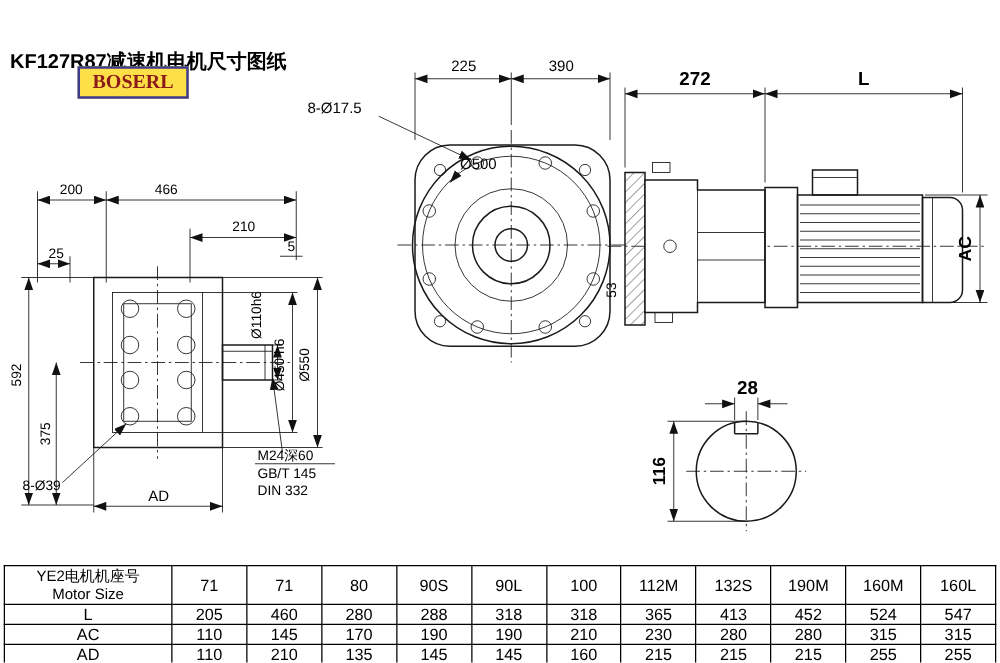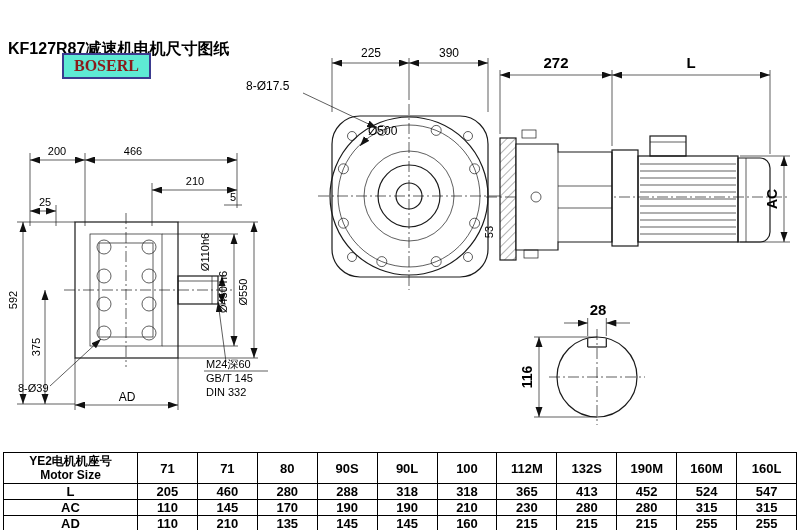--- a/index.html
+++ b/index.html
@@ -1,33 +1,33 @@
 <!DOCTYPE html>
 <html><head>
 <meta charset="utf-8">
 <style>
   html,body{margin:0;padding:0;}
   body{width:800px;height:530px;position:relative;background:#fff;font-family:"Liberation Sans",sans-serif;overflow:hidden;}
   .title{position:absolute;left:8px;top:3px;font-size:16px;font-weight:bold;color:#000;white-space:nowrap;margin-top:36px;}
-  .brand{position:absolute;left:62px;top:53px;border:2px solid #3b3b8f;color:#8b1a1a;background:#5eead4;
+  .brand{position:absolute;left:62px;top:53px;border:2px solid #3b3b8f;color:#8b1a1a;background:#fde047;
          font-family:"Liberation Serif",serif;font-size:16px;font-weight:bold;padding:1px 10px;line-height:20px;}
   svg.drawing{position:absolute;left:0;top:0;}
   .ln{fill:none;stroke:#1a1a1a;stroke-width:1.2;}
   .lnf{fill:#fff;stroke:#1a1a1a;stroke-width:1.2;}
   .thin{fill:none;stroke:#1a1a1a;stroke-width:0.7;}
   .cl{fill:none;stroke:#1a1a1a;stroke-width:0.7;stroke-dasharray:11 3 2 3;}
   .hatchbox{fill:url(#hatch);stroke:#1a1a1a;stroke-width:1.2;}
   text{fill:#000;}
   .d{font:11px "Liberation Sans",sans-serif;}
   .dm{font:12px "Liberation Sans",sans-serif;}
   .db{font:bold 15px "Liberation Sans",sans-serif;}
   .db14{font:bold 14px "Liberation Sans",sans-serif;}
   table.size-table{position:absolute;left:3px;top:452px;width:794px;border-collapse:collapse;table-layout:fixed;background:#fff;}
   .size-table col.c0{width:134px;}
-  .size-table th,.size-table td{border:1px solid #000;text-align:center;font-weight:bold;font-size:13px;color:#000;
+  .size-table th,.size-table td{border:1px solid #000;text-align:center;font-weight:normal;font-size:13px;color:#000;
       padding:0;height:15px;line-height:15px;overflow:hidden;white-space:nowrap;}
   .size-table tr.hdr th{height:30px;line-height:normal;}
   .size-table .first div{font-size:12px;line-height:14px;}
 </style>
 </head>
 <body>
 
 <div class="title">KF127R87减速机电机尺寸图纸</div>
 <div class="brand">BOSERL</div>
 

